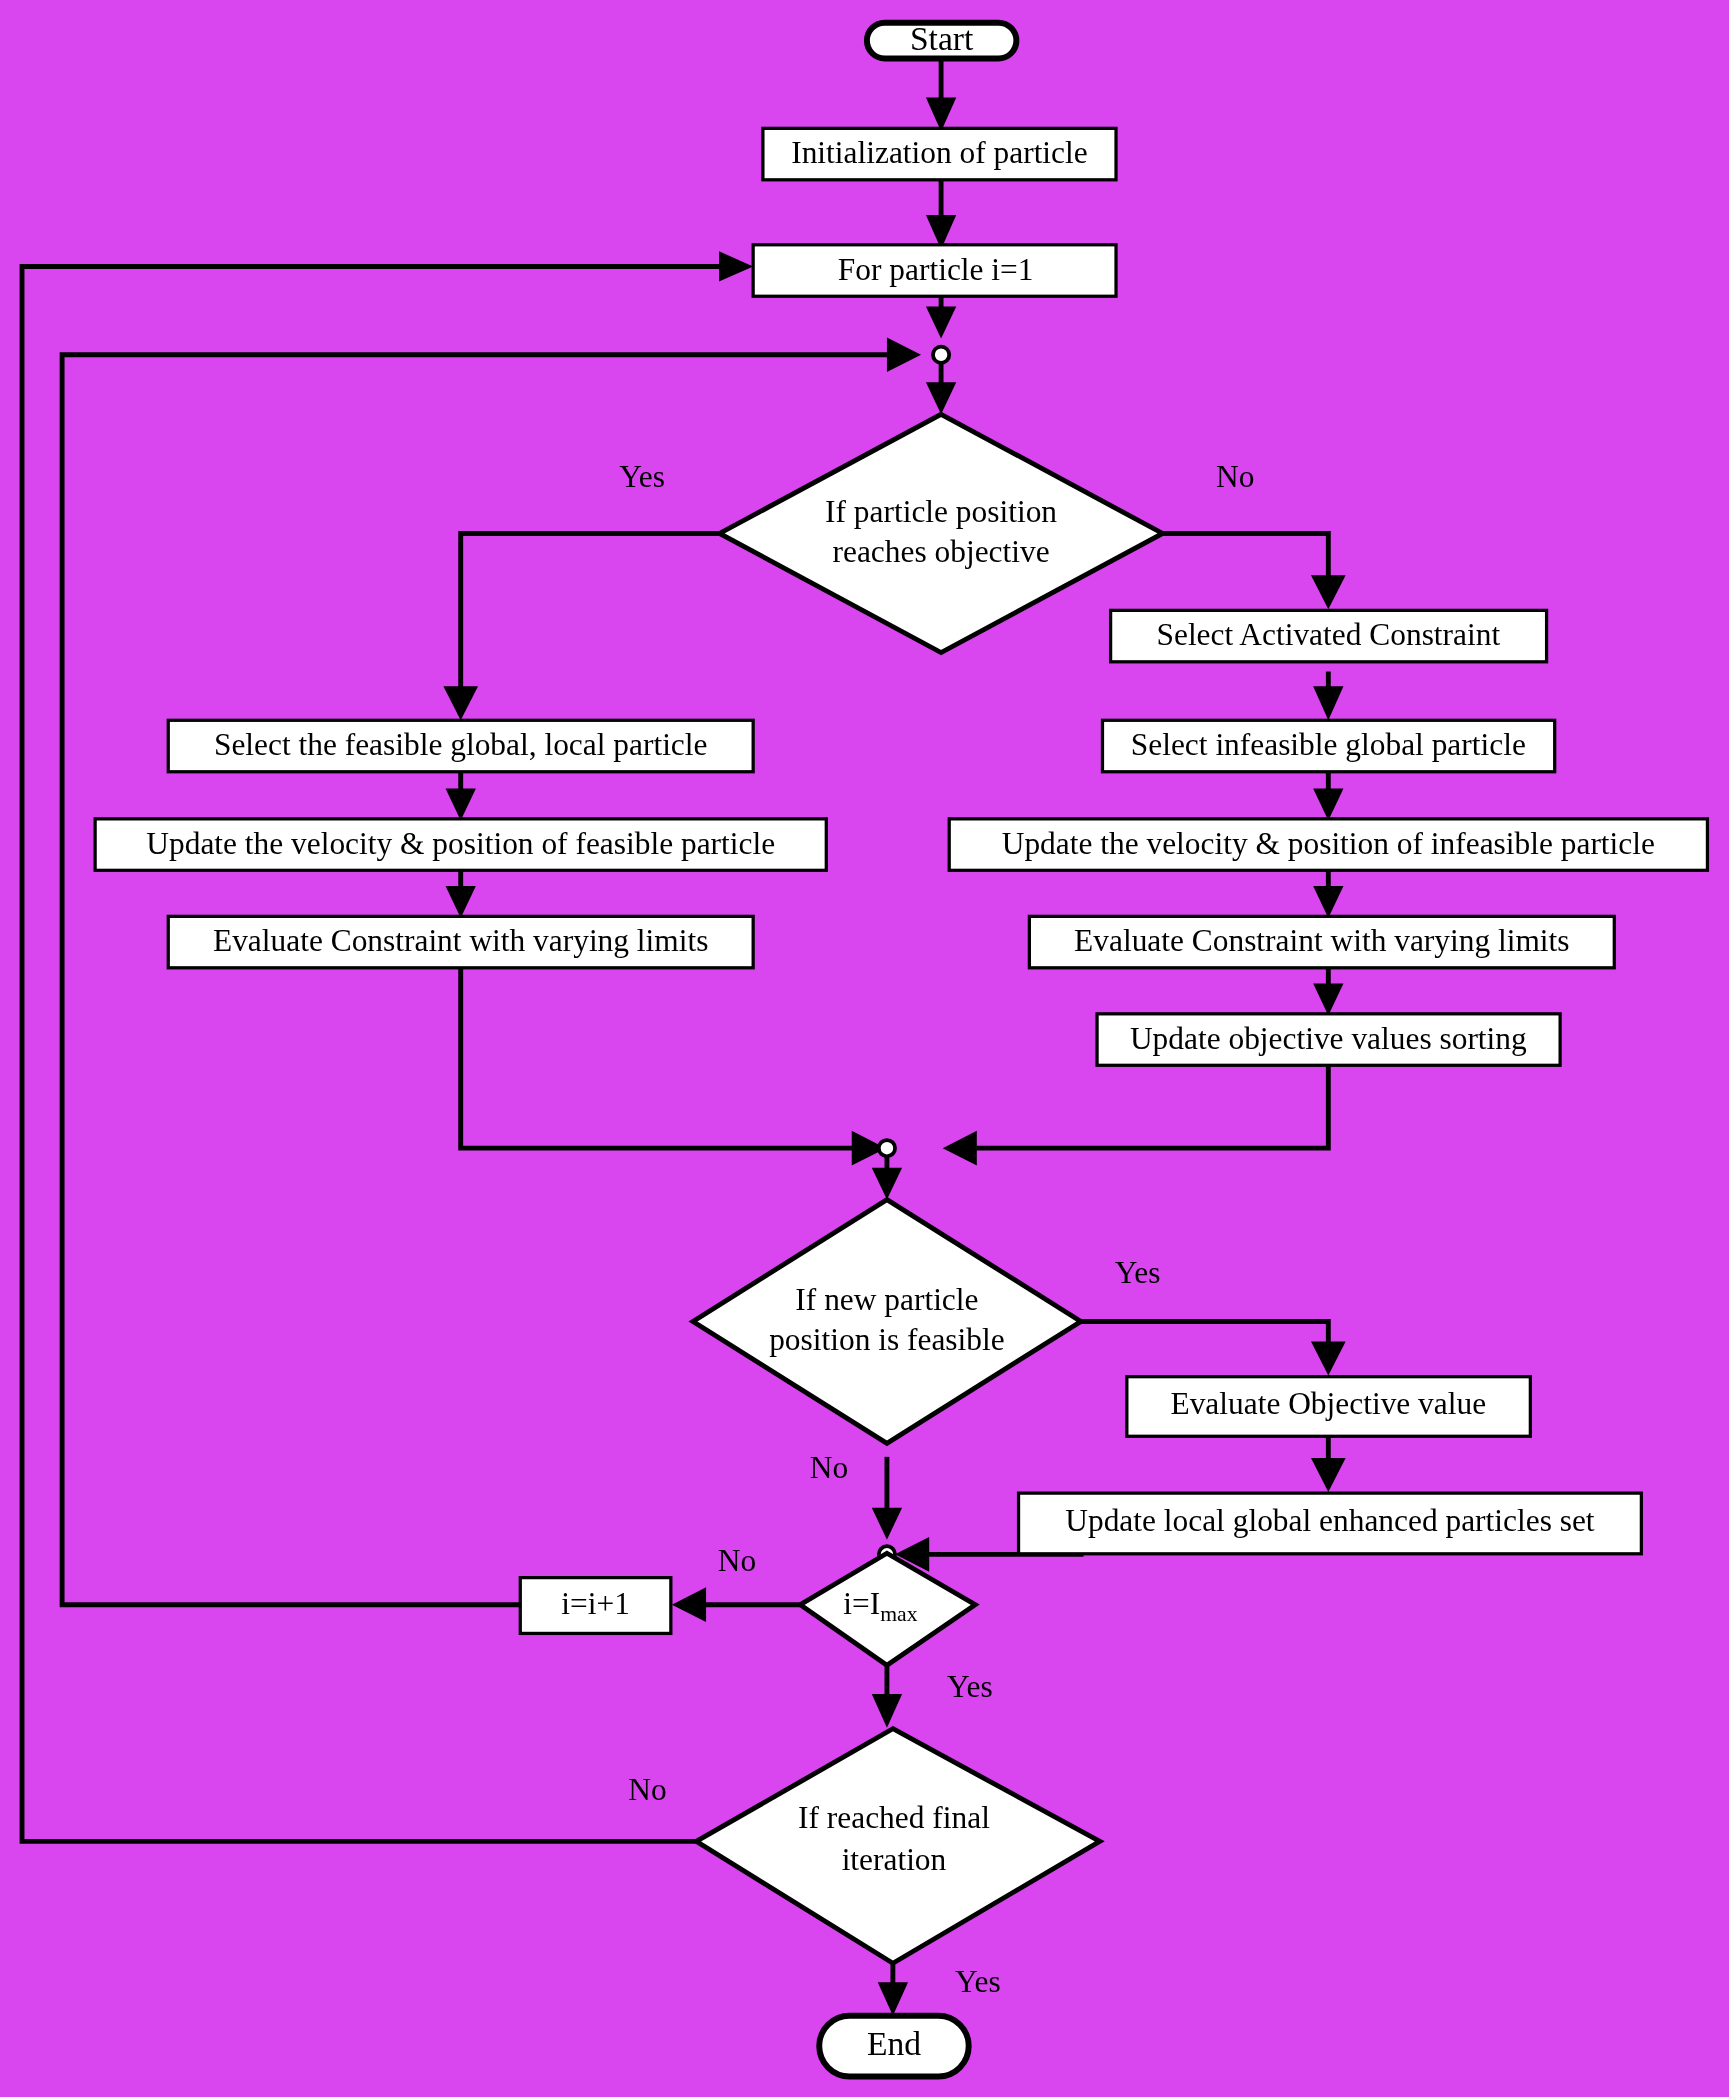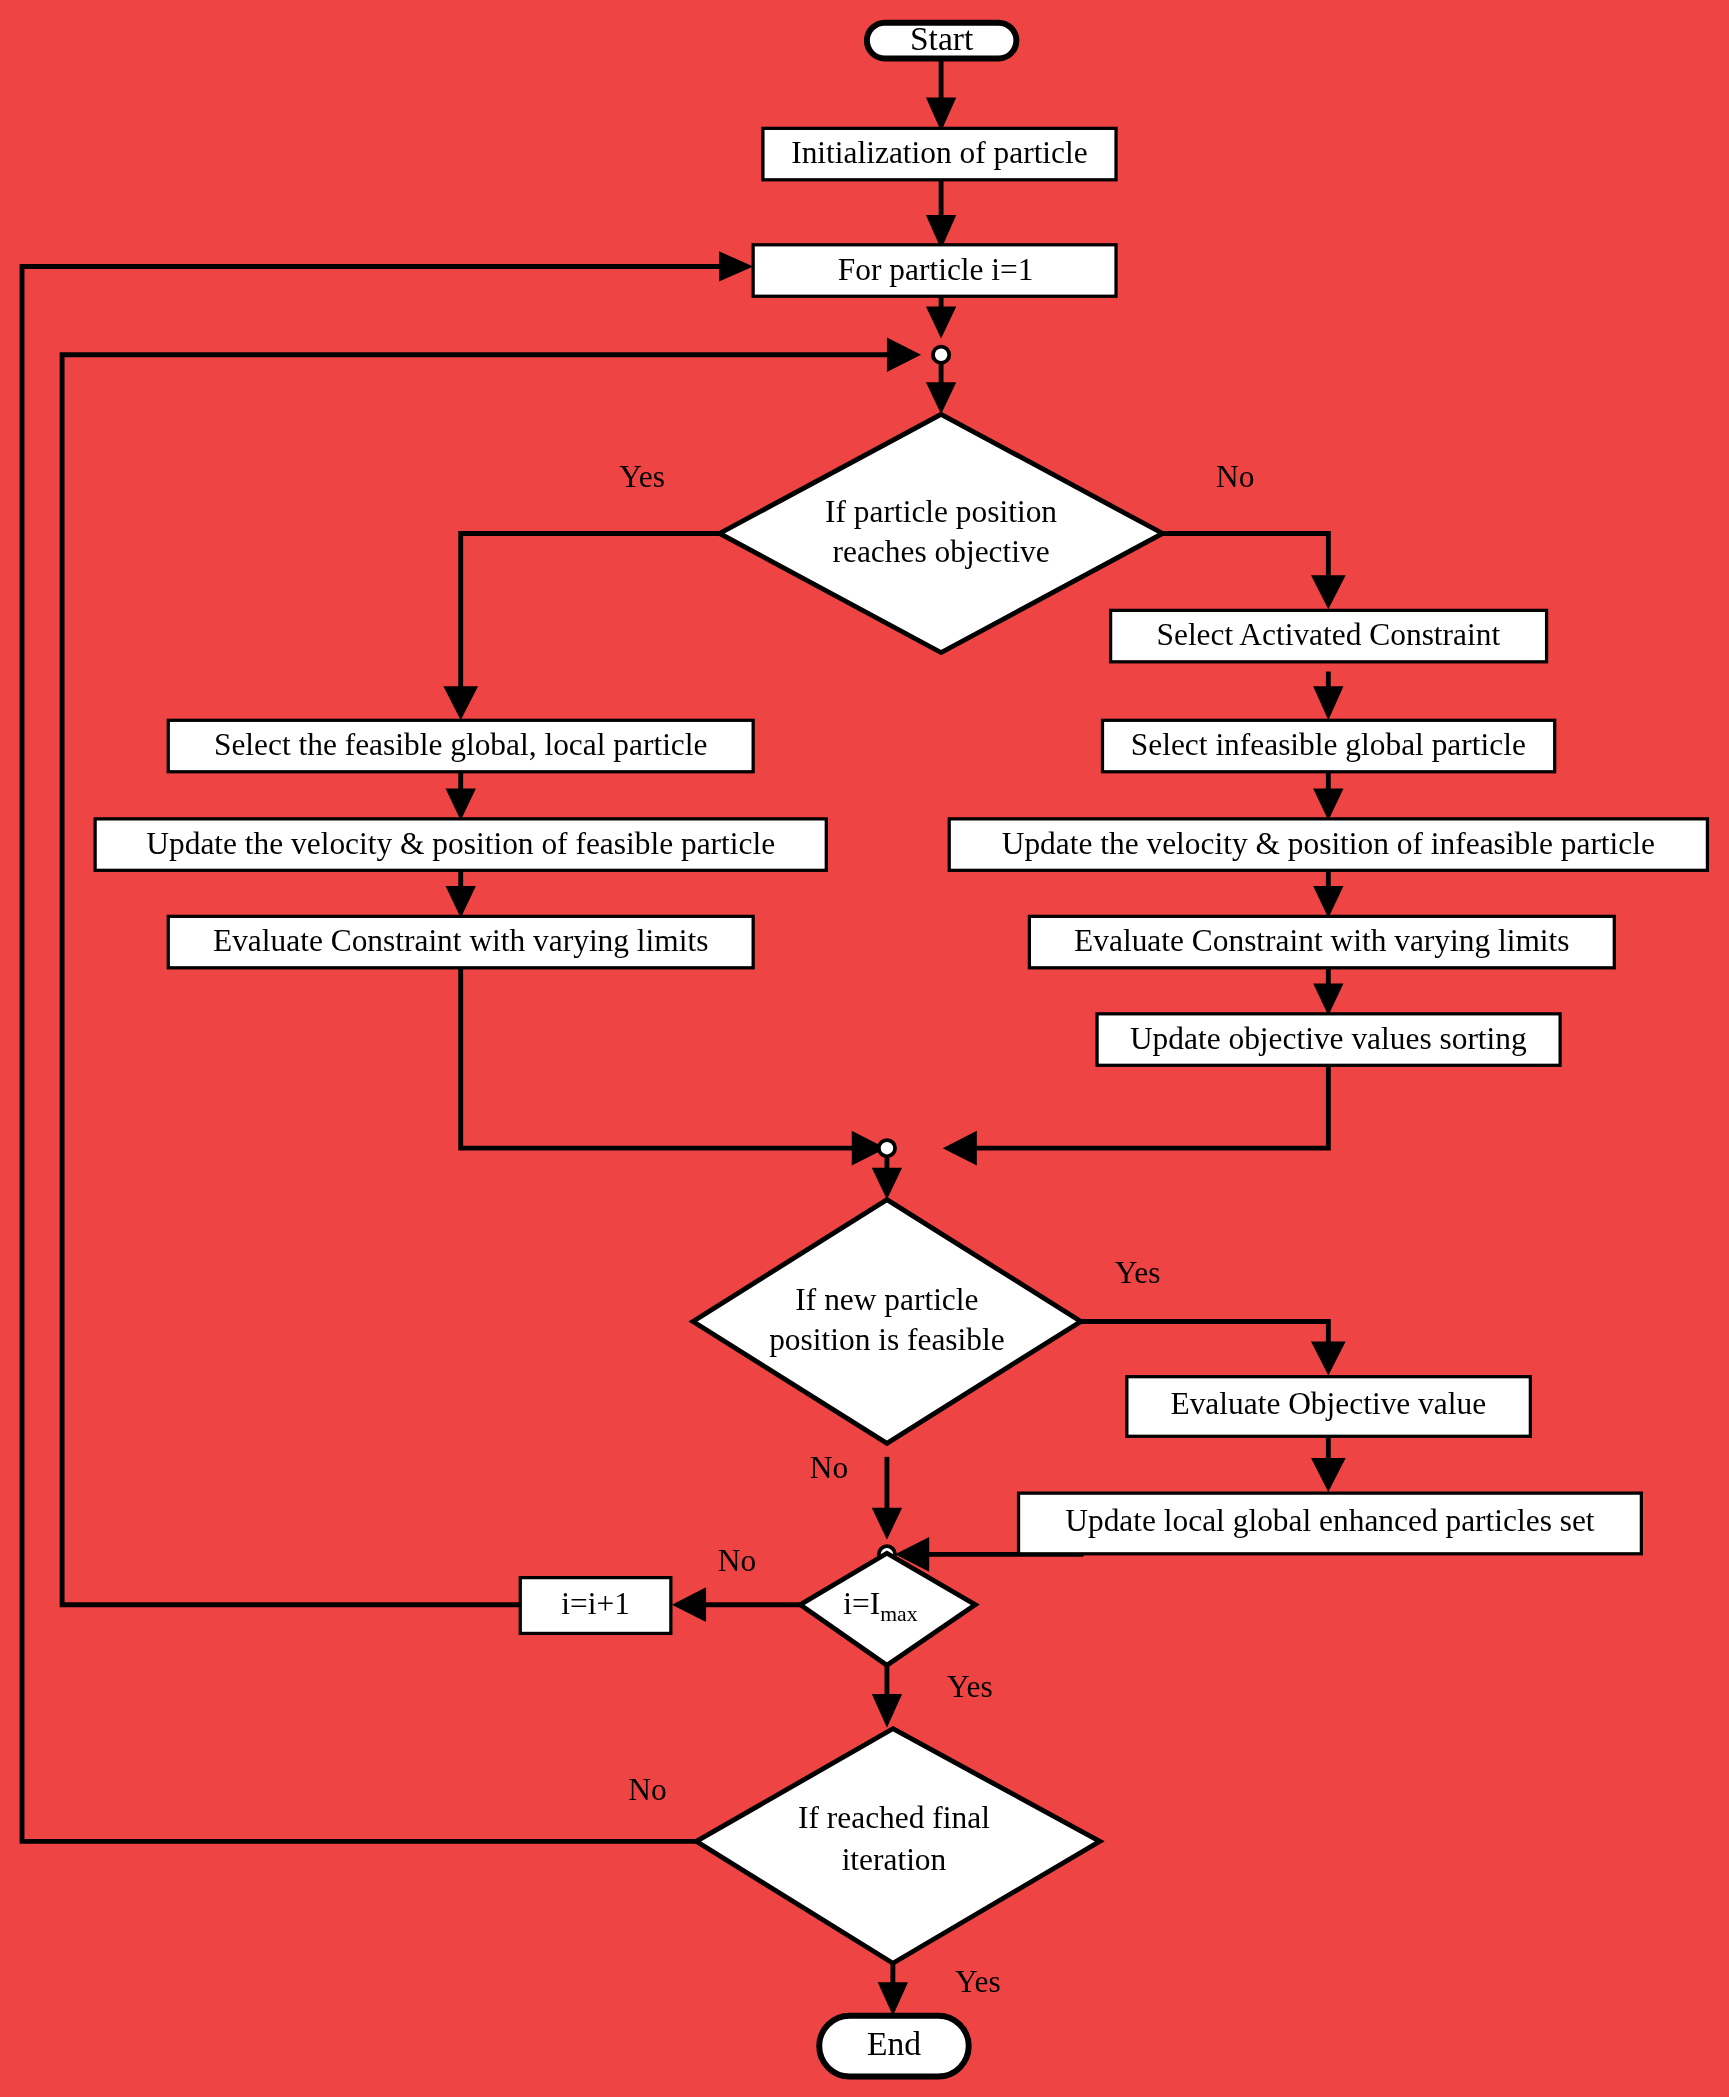--- a/index.html
+++ b/index.html
@@ -4,21 +4,21 @@
 <style>
   html, body {
     margin: 0;
     padding: 0;
     background: #ffffff;
   }
   #stage {
     position: relative;
     width: 1730px;
     height: 2097px;
-    background: #ef4444;
+    background: #d946ef;
     font-family: "Liberation Serif", "DejaVu Serif", serif;
   }
   svg#flow {
     position: absolute;
     top: 0; left: 0;
     width: 1730px;
     height: 2097px;
     display: block;
   }
   .node-shape { fill: #ffffff; stroke: #000000; }

